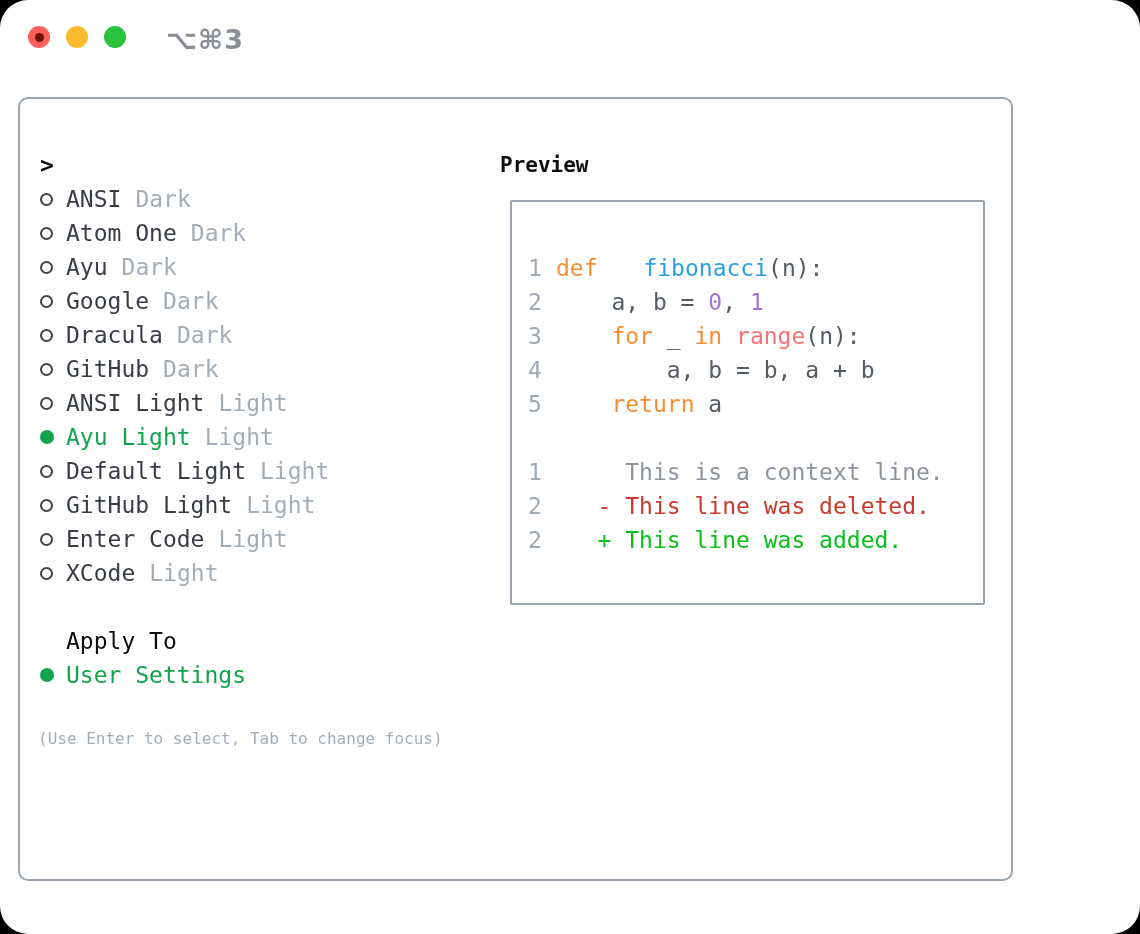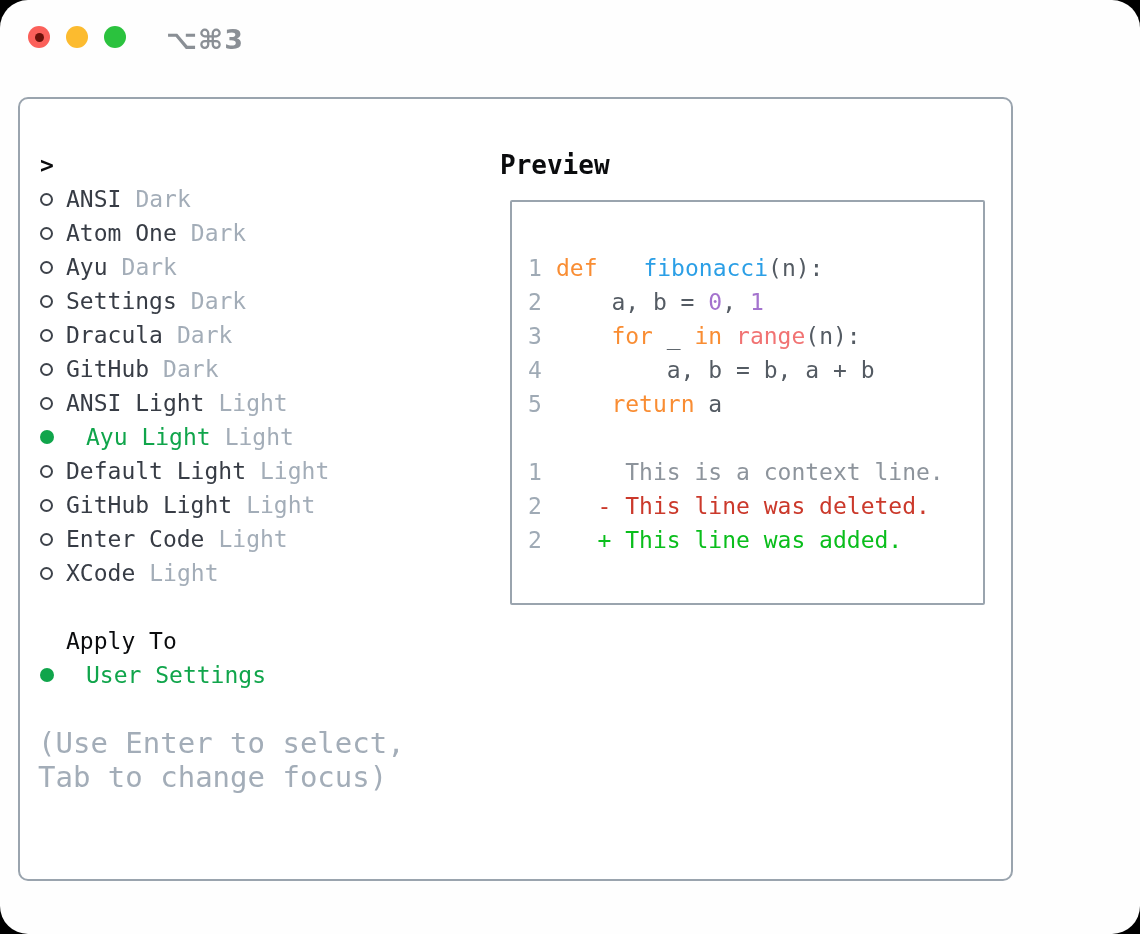--- a/index.html
+++ b/index.html
@@ -19,28 +19,28 @@
          border:2px solid var(--border_gray);border-radius:10px;background:#fff;}
   .left-col{position:absolute;left:20px;top:49px;font-size:23px;line-height:34px;}
   .row{display:flex;height:34px;align-items:center;white-space:pre;}
   .marker{width:26px;display:inline-flex;align-items:center;flex:none;}
   .caret{color:var(--header_black);font-weight:bold;font-size:23px;}
   .radio{width:13px;height:13px;border-radius:50%;border:2px solid var(--radio_outline);
          box-sizing:border-box;display:inline-block;background:transparent;}
   .row.selected .radio{width:14px;height:14px;border:none;background:var(--select_green);}
   .header-label{font-weight:bold;color:var(--header_black);}
   .opt-name{color:var(--item_text);}
-  .row.selected .opt-name{color:var(--select_green);margin-left:20px;}
+  .row.selected .opt-name{color:var(--select_green);}
   .opt-variant{color:var(--muted_gray);margin-left:14px;}
   .apply-label{color:var(--header_black);}
   .spacer{height:34px;}
-  .help{color:var(--muted_gray);width:434px;margin-left:-2px;font-size:29px;line-height:34px;}
+  .help{color:var(--muted_gray);width:434px;margin-left:-2px;font-size:16px;line-height:25px;}
   
   .preview-title{position:absolute;left:480px;top:49px;height:34px;line-height:34px;
-                 font-size:26px;font-weight:bold;color:var(--header_black);}
+                 font-size:21px;font-weight:bold;color:var(--header_black);}
   .preview-box{position:absolute;left:490px;top:101px;width:475px;height:405px;box-sizing:border-box;
                border:2px solid var(--border_gray);border-radius:2px;background:#fff;
                padding:49px 0 0 16px;font-size:23px;line-height:34px;}
   .pline{display:flex;height:34px;align-items:center;white-space:pre;}
   .lnum{width:28px;flex:none;color:var(--gutter_gray);}
   .seg-kw{color:var(--kw_orange);}
   .seg-fg{color:var(--code_fg);}
   .seg-fn{color:var(--fn_blue);margin-left:32px;}
   .seg-num{color:var(--num_purple);}
   .seg-sp{color:var(--range_coral);}
@@ -83,21 +83,21 @@
     <span class="marker">
       <span class="radio"></span>
     </span>
     <span class="opt-name">Ayu</span>
     <span class="opt-variant">Dark</span>
   </div>
           <div class="row option">
     <span class="marker">
       <span class="radio"></span>
     </span>
-    <span class="opt-name">Settings</span>
+    <span class="opt-name">Google</span>
     <span class="opt-variant">Dark</span>
   </div>
           <div class="row option">
     <span class="marker">
       <span class="radio"></span>
     </span>
     <span class="opt-name">Dracula</span>
     <span class="opt-variant">Dark</span>
   </div>
           <div class="row option">

